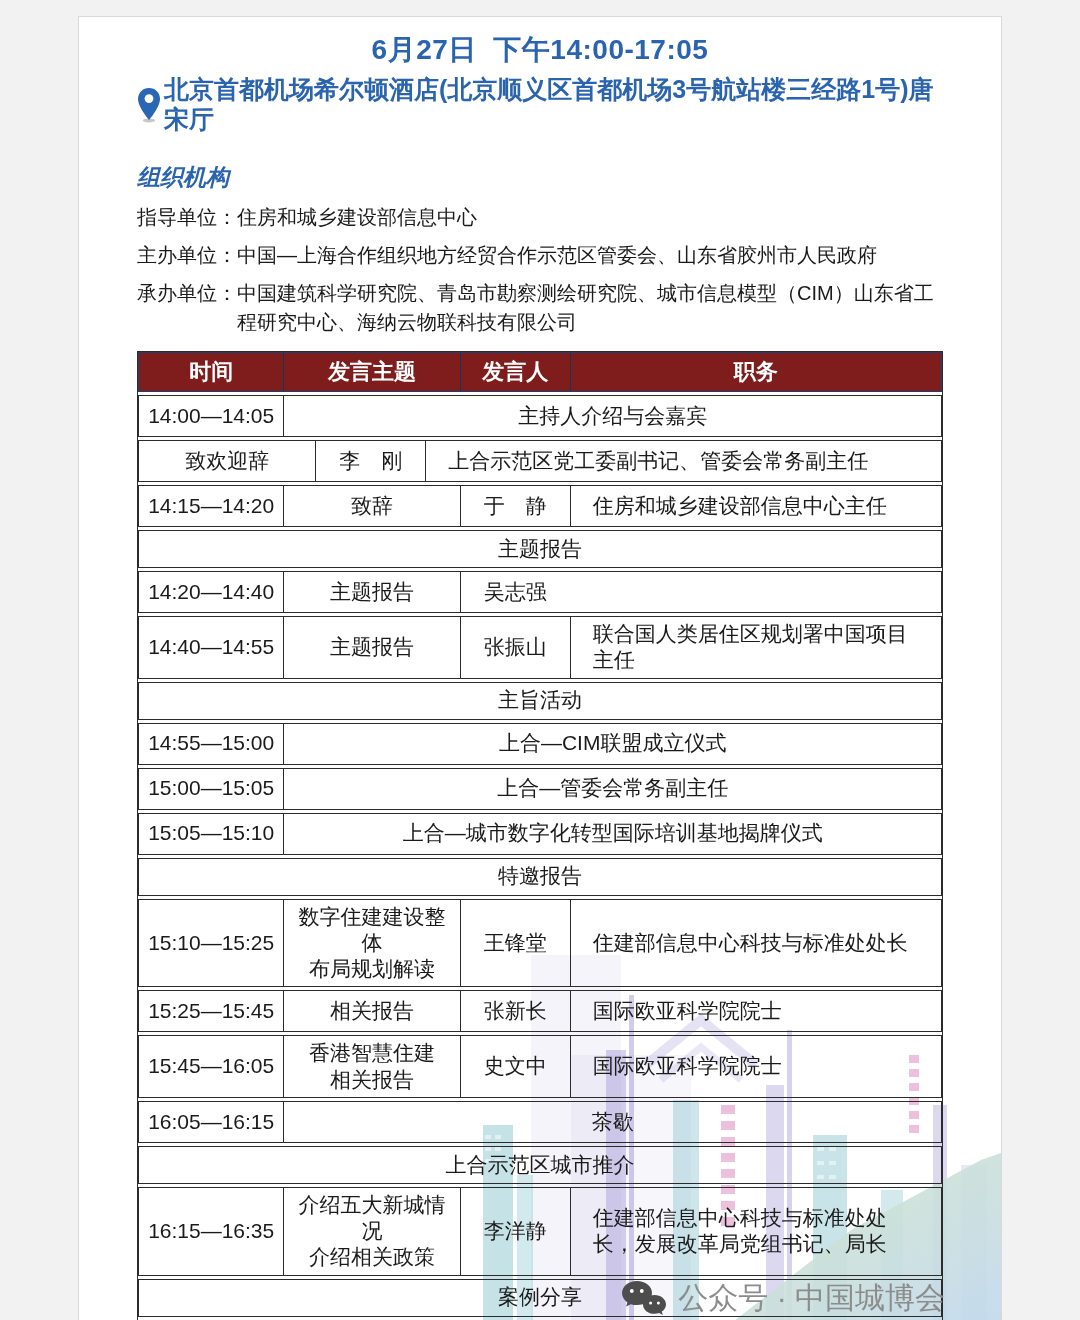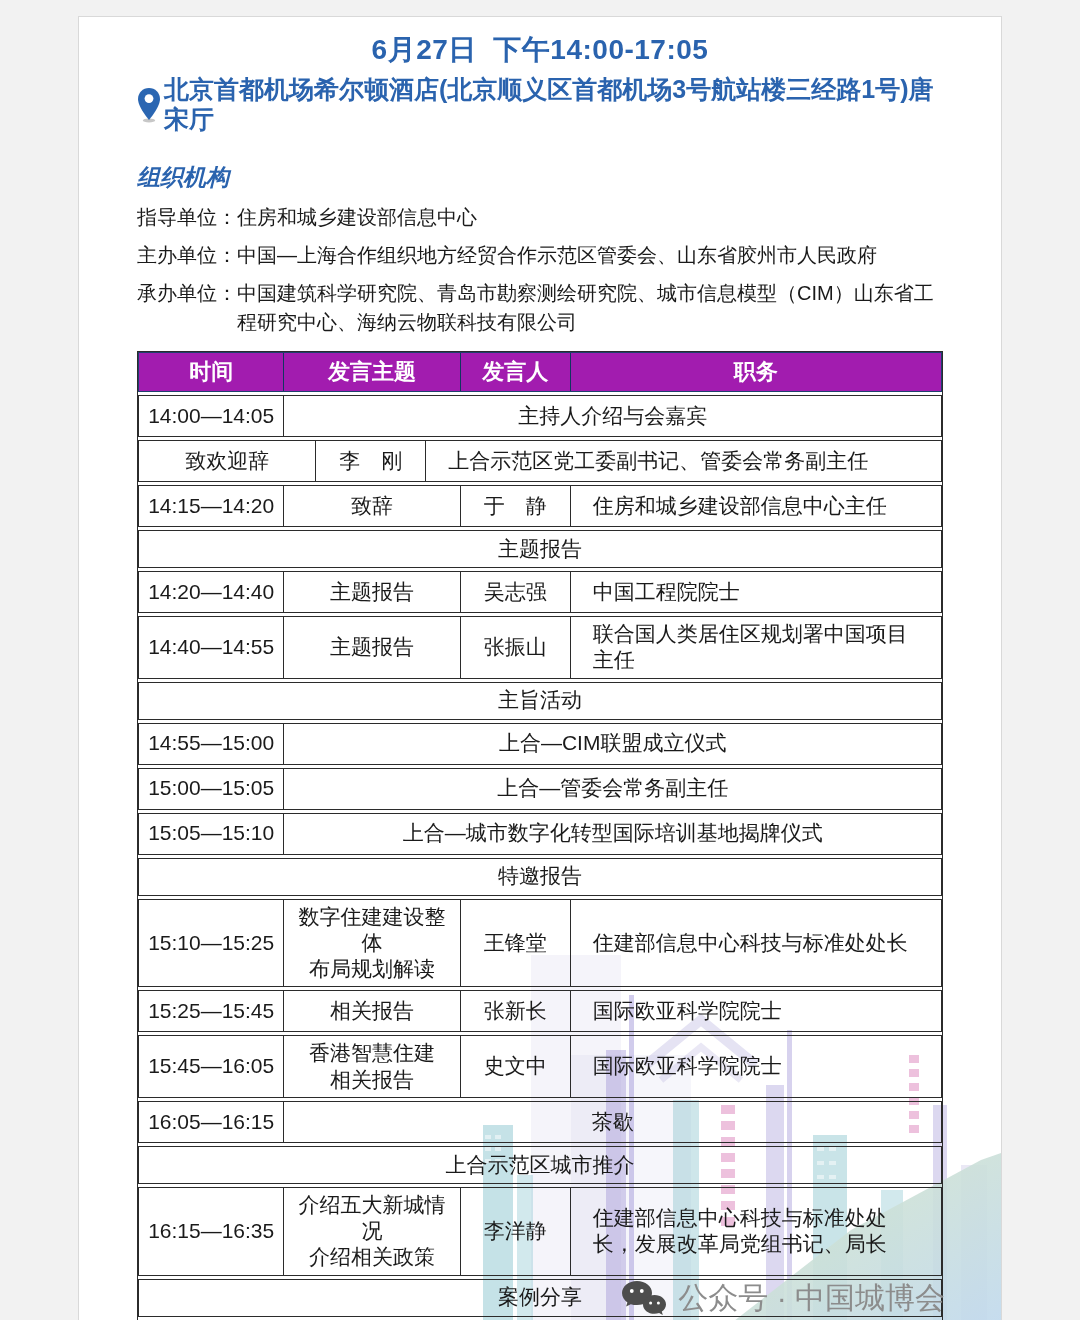--- a/index.html
+++ b/index.html
@@ -24,21 +24,21 @@
 
   .org-heading { margin-top:28px; color:#2a63ae; font-weight:bold; font-size:23px;font-style:italic; }
   .org-lines { margin-top:10px; }
   .org-line { display:flex; font-size:20px; line-height:1.45; margin-top:9px; }
   .org-label { flex:0 0 auto; white-space:nowrap; }
   .org-value { flex:1 1 auto; }
 
   .agenda { margin-top:14px; border:1px solid #2b2b2b; background:#ffffff00; }
   .trow { display:flex; align-items:stretch; border:1px solid #2b2b2b; background:transparent; }
   .trow + .trow { margin-top:3px; }
-  .trow.head { background:#a21caf; border-color:#1f3f6e; }
+  .trow.head { background:#7f1d1d; border-color:#1f3f6e; }
   .cell {
     display:flex; align-items:center; justify-content:center; text-align:center;
     font-size:21px; line-height:1.25; padding:4px 8px; min-height:40px;
   }
   .cell + .cell { border-left:1px solid #2b2b2b; }
   .trow.head .cell { color:#ffffff; font-weight:bold; font-size:22px; min-height:38px; border-left-color:#12365f; }
   .c-time    { width:18%;  flex:0 0 18%; }
   .c-topic   { width:22%;  flex:0 0 22%; white-space:pre-line;font-family:Liberation Serif, serif; }
   .c-speaker { width:13.7%; flex:0 0 13.7%; }
   .c-title   { flex:1 1 auto; justify-content:flex-start; text-align:left; padding-left:22px; padding-right:14px; }
@@ -168,21 +168,20 @@
           <div class="cell c-speaker">于　静</div>
           <div class="cell c-title">住房和城乡建设部信息中心主任</div>
         </div>
         <div class="trow section">
           <div class="cell c-section">主题报告</div>
         </div>
         <div class="trow normal">
           <div class="cell c-time">14:20—14:40</div>
           <div class="cell c-topic">主题报告</div>
           <div class="cell c-speaker">吴志强</div>
-          <div class="cell c-title">中国工程院院士</div>
         </div>
         <div class="trow normal">
           <div class="cell c-time">14:40—14:55</div>
           <div class="cell c-topic">主题报告</div>
           <div class="cell c-speaker">张振山</div>
           <div class="cell c-title">联合国人类居住区规划署中国项目主任</div>
         </div>
         <div class="trow section">
           <div class="cell c-section">主旨活动</div>
         </div>

